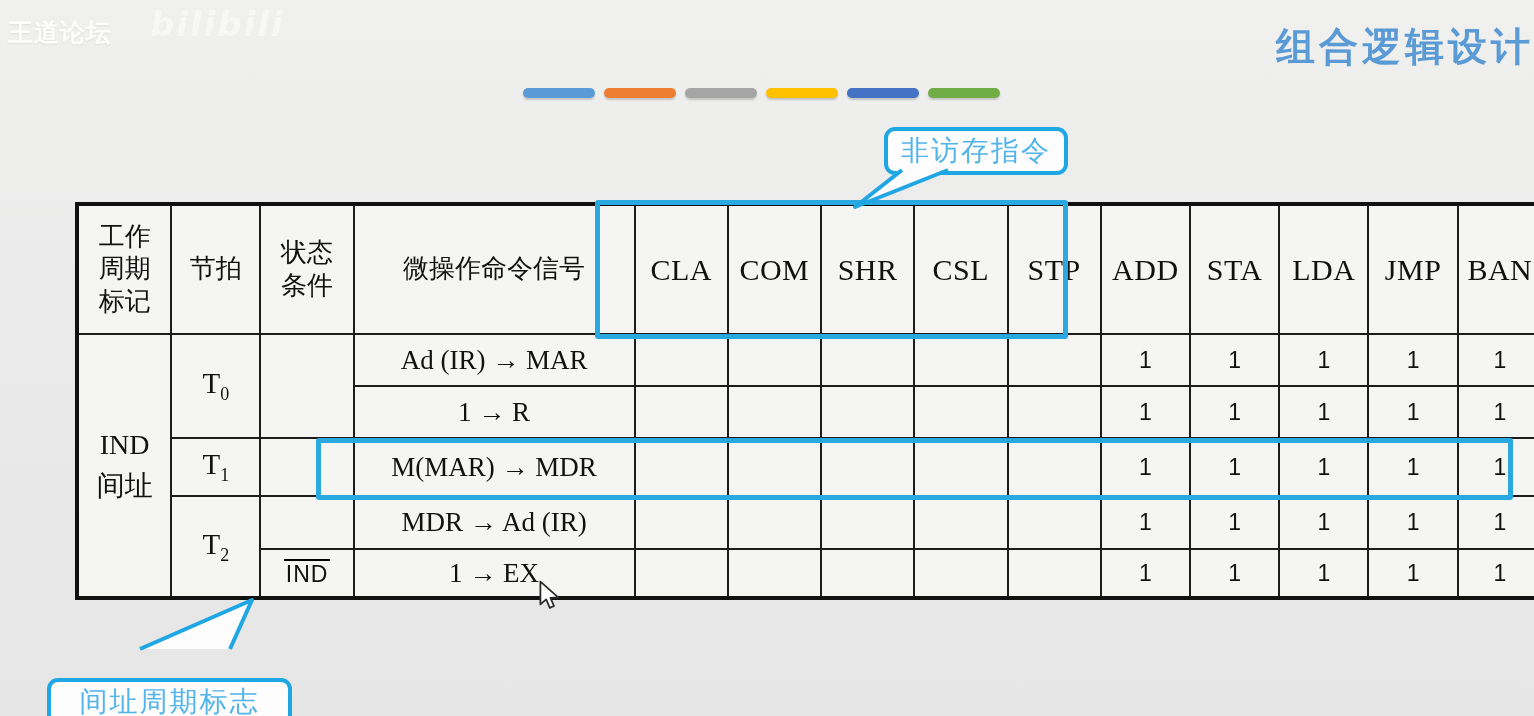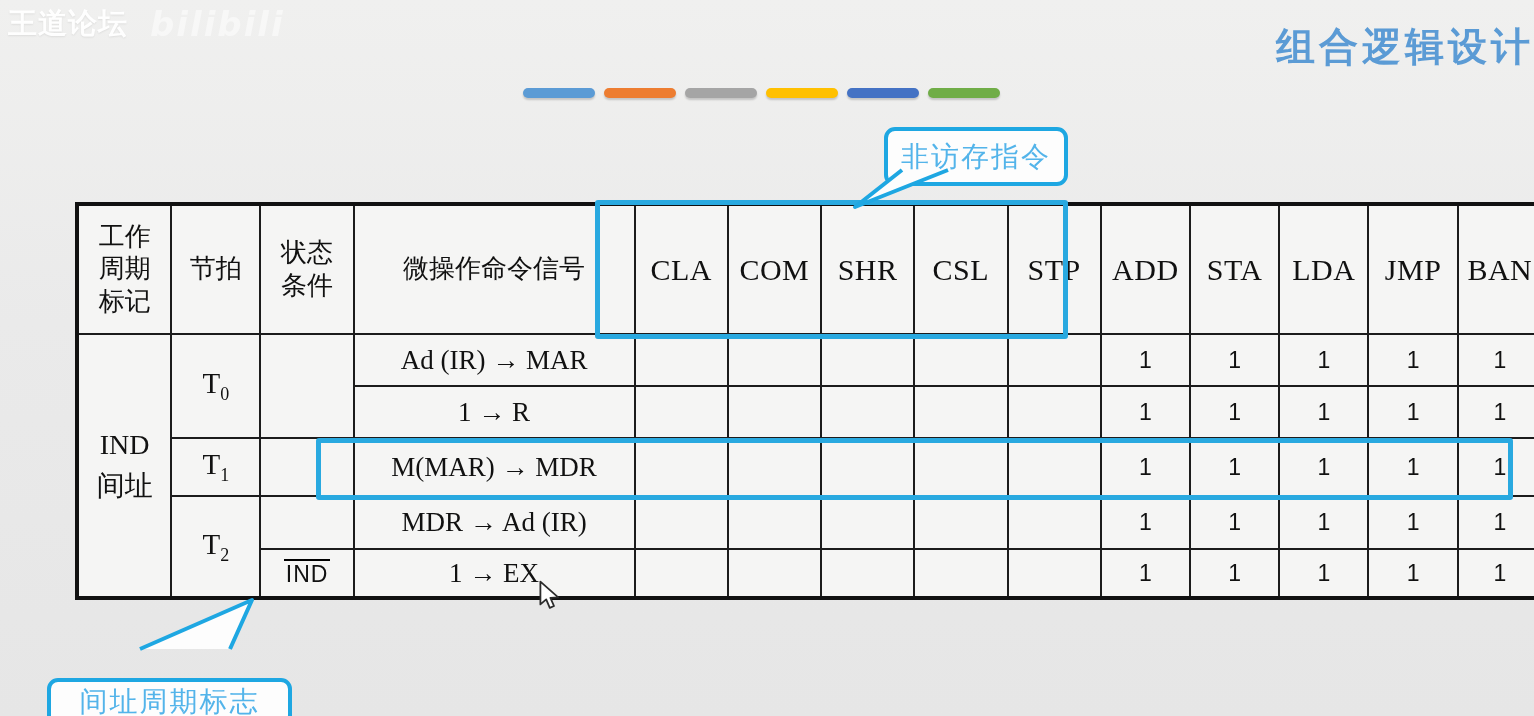--- a/index.html
+++ b/index.html
@@ -11,23 +11,23 @@
   }
   .page {
     position: relative;
     width: 1534px; height: 716px;
     background: linear-gradient(180deg, #f0f0ef 0%, #eaeaea 45%, #e6e6e6 100%);
     overflow: hidden;
   }
 
   
   .wm-brand {
-    position: absolute; left: 8px; top: 4px;
+    position: absolute; left: 8px; top: 16px;
     font-family: "Liberation Sans", sans-serif;
-    font-size: 29px; font-weight: bold; color: rgba(255,255,255,0.97);
+    font-size: 25px; font-weight: bold; color: rgba(255,255,255,0.97);
     text-shadow: 0 1px 2px rgba(0,0,0,0.08);
     letter-spacing: 1px;
   }
   .wm-platform {
     position: absolute; left: 150px; top: 4px;
     font-family: "DejaVu Sans", sans-serif;
     font-size: 34px; font-weight: bold; font-style: italic;
     color: rgba(255,255,255,0.5);
     letter-spacing: 2px;
   }
@@ -97,21 +97,21 @@
 
   
   .callout {
     position: absolute;
     background: #fdfdfd;
     border: 4px solid #1ea7e2;
     border-radius: 11px;
     display: flex; align-items: center; justify-content: center;
     color: #53b4ea; font-size: 28px; letter-spacing: 2px;
   }
-  .callout-top { left: 884px; top: 127px; width: 184px; height: 59px; }
+  .callout-top { left: 884px; top: 127px; width: 184px; height: 48px; }
   .callout-bottom { left: 47px; top: 642px; width: 245px; height: 48px; margin-top: 36px; }
   .tail { position: absolute; pointer-events: none; }
   .tail-top { left: 830px; top: 160px; }
   .tail-bottom { left: 115px; top: 593px; }
 
   
   .cursor { position: absolute; left: 538px; top: 580px; }
 </style>
 </head>
 <body>

